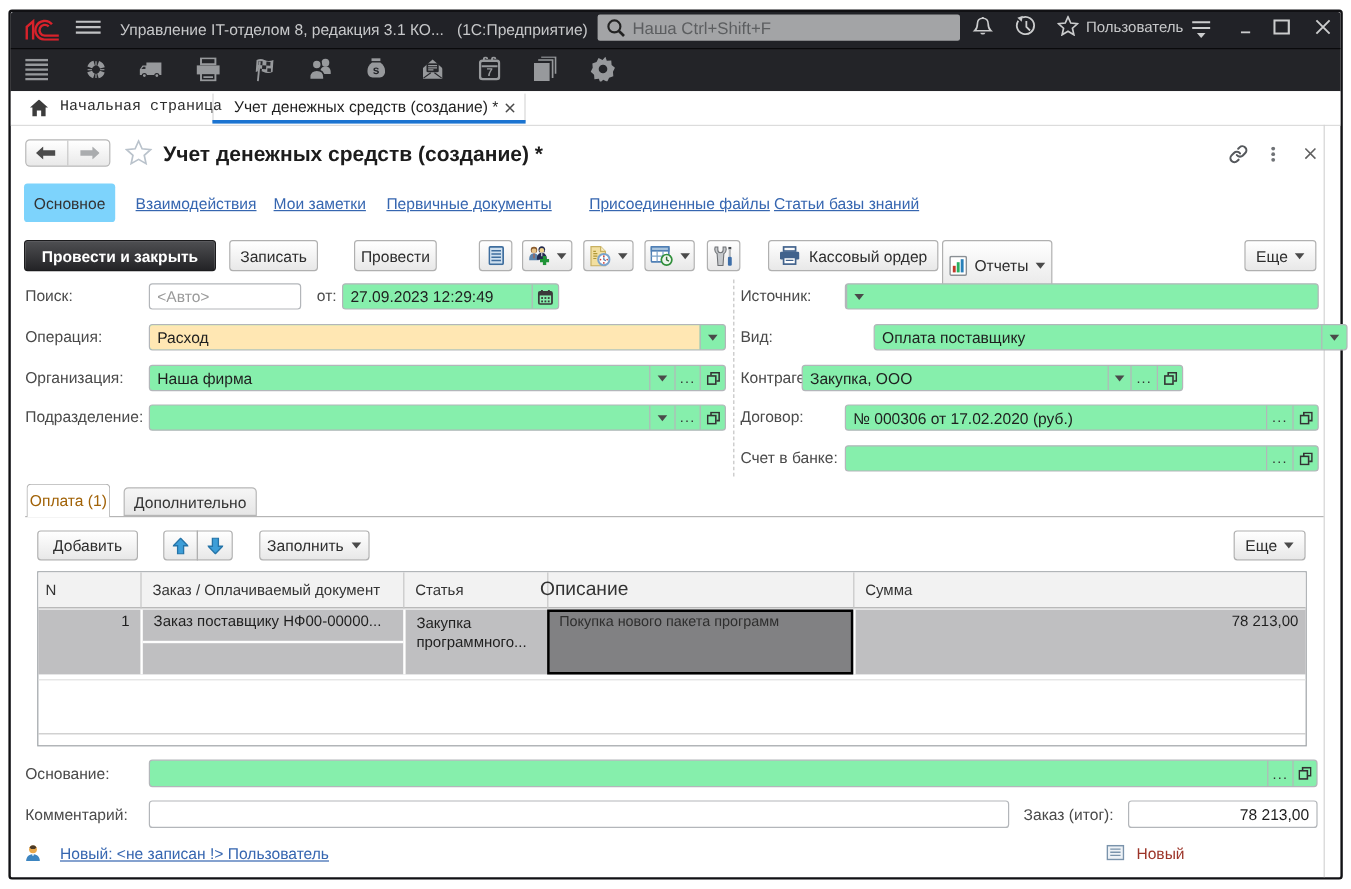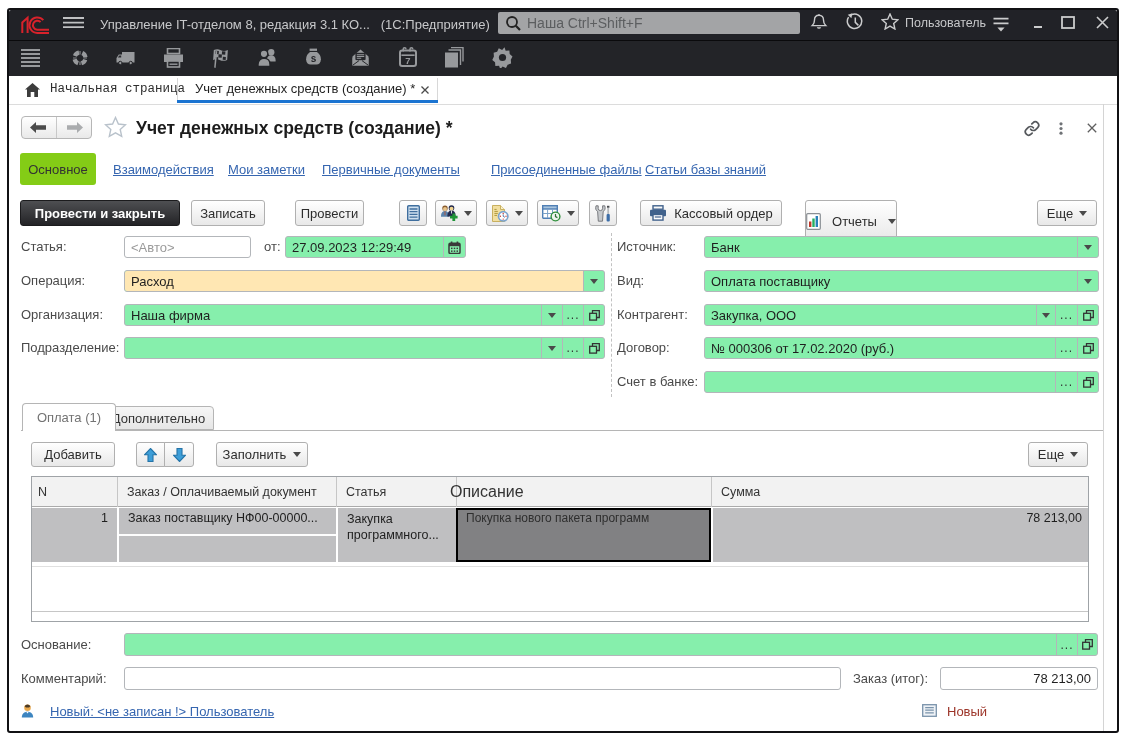--- a/index.html
+++ b/index.html
@@ -186,21 +186,21 @@
 </svg>
 <svg class="abs" style="left:1059px;top:122px;" width="4" height="13" viewBox="0 0 4 13">
   <circle cx="2" cy="1.8" r="1.6" fill="#6f7276"></circle>
     <circle cx="2" cy="6.5" r="1.6" fill="#6f7276"></circle>
     <circle cx="2" cy="11.2" r="1.6" fill="#6f7276"></circle>
 </svg>
 <svg class="abs" style="left:1087px;top:123px;" width="10" height="10" viewBox="0 0 10 10">
     <path d="M0.8 0.8 L9.2 9.2 M9.2 0.8 L0.8 9.2" stroke="#5f5f5f" stroke-width="1.3"></path>
   </svg>
 
-<div class="abs" style="left:20px;top:153px;width:76px;height:32px;background:#84cc16;border-radius:3px;font-size:13px;color:#333;display:flex;align-items:center;justify-content:center;">Основное</div>
+<div class="abs" style="left:20px;top:153px;width:76px;height:32px;background:#7dd3fc;border-radius:3px;font-size:13px;color:#333;display:flex;align-items:center;justify-content:center;">Основное</div>
 <div class="link" style="left:113px;top:162px;">Взаимодействия</div>
 <div class="link" style="left:228px;top:162px;">Мои заметки</div>
 <div class="link" style="left:322px;top:162px;">Первичные документы</div>
 <div class="link" style="left:491px;top:162px;">Присоединенные файлы</div>
 <div class="link" style="left:645px;top:162px;">Статьи базы знаний</div>
 
 <div class="abs" style="left:1103px;top:104px;width:1px;height:627px;background:#d4d4d4;"></div>
 
 <div class="btn" style="left:20px;top:200px;width:160px;height:26px;background:linear-gradient(#4e4f52,#232326);border:1px solid #1b1b1d;color:#fff;font-weight:bold;">Провести и закрыть</div>
 <div class="btn" style="left:191px;top:200px;width:74px;height:26px;">Записать</div>
@@ -263,33 +263,33 @@
 </div>
 <div class="btn" style="left:640px;top:200px;width:142px;height:26px;">
   <svg width="18" height="16" viewBox="0 0 18 16" style="margin-right:7px;">
     <rect x="4" y="0.8" width="10" height="3.4" fill="none" stroke="#41628c" stroke-width="1.4"></rect>
     <rect x="1" y="4.8" width="16" height="6.4" rx="1" fill="#41628c"></rect>
     <rect x="4" y="9.5" width="10" height="5.6" fill="#fff" stroke="#41628c" stroke-width="1.4"></rect>
     <path d="M5.8 12h6.4" stroke="#41628c" stroke-width="1.2"></path>
   </svg>
   Кассовый ордер
 </div>
-<div class="btn" style="left:805px;top:200px;width:92px;height:42px;justify-content:space-between;">
+<div class="btn" style="left:785px;top:200px;width:92px;height:42px;">
   <svg width="15" height="17" viewBox="0 0 15 17" style="margin-right:6px;">
     <rect x="0.7" y="0.7" width="13.6" height="15.6" rx="1" fill="#fff" stroke="#8a8f94" stroke-width="1.2"></rect>
     <rect x="3" y="8.5" width="2.4" height="5.5" fill="#c0392b"></rect>
     <rect x="6.3" y="5.5" width="2.4" height="8.5" fill="#27ae60"></rect>
     <rect x="9.6" y="3" width="2.4" height="11" fill="#2980b9"></rect>
   </svg>
   Отчеты
   <span class="caret" style="margin-left:6px;"></span>
 </div>
 <div class="btn" style="left:1037px;top:200px;width:60px;height:26px;">Еще <span class="caret" style="margin-left:6px;"></span></div>
 
-<div class="lbl" style="left:21px;top:236px;">Статья:</div>
+<div class="lbl" style="left:21px;top:236px;">Поиск:</div>
 <div class="inp" style="left:124px;top:236px;width:127px;height:22px;color:#9a9a9a;">&lt;Авто&gt;</div>
 <div class="lbl" style="left:264px;top:236px;">от:</div>
 <div class="wdg" style="left:285px;top:236px;width:181px;height:22px;">
   <div class="fld">27.09.2023 12:29:49</div>
   <div class="sec" style="width:22px;">
     <svg width="13" height="13" viewBox="0 0 13 13">
       <rect x="1" y="2.2" width="11" height="10.2" rx="1.2" fill="none" stroke="#3a3a3a" stroke-width="1.5"></rect>
       <rect x="1" y="2.2" width="11" height="3" fill="#3a3a3a"></rect>
       <path d="M3.6 0.6 v2 M9.4 0.6 v2" stroke="#3a3a3a" stroke-width="1.6"></path>
       <g fill="#3a3a3a">
@@ -340,34 +340,33 @@
         <path d="M3.5 3 V0.7 H10.3 V7.5 H8" fill="none" stroke="#333" stroke-width="1.3"></path>
         <rect x="0.7" y="3.3" width="6.8" height="6.8" fill="none" stroke="#333" stroke-width="1.3"></rect>
       </svg>
   </div>
 </div>
 
 <div class="abs" style="left:611px;top:233px;width:0px;height:164px;border-left:1px dashed #c2c2c2;"></div>
 
 <div class="lbl" style="left:617px;top:236px;">Источник:</div>
 <div class="wdg" style="left:704px;top:236px;width:395px;height:22px;">
-  <div class="fld">Банк</div>
   <div class="sec" style="width:21px;">
       <span class="caret"></span>
     </div>
 </div>
 <div class="lbl" style="left:617px;top:270px;">Вид:</div>
-<div class="wdg" style="left:704px;top:270px;width:395px;height:22px;">
+<div class="wdg" style="left:728px;top:270px;width:395px;height:22px;">
   <div class="fld">Оплата поставщику</div>
   <div class="sec" style="width:21px;">
       <span class="caret"></span>
     </div>
 </div>
 <div class="lbl" style="left:617px;top:304px;">Контрагент:</div>
-<div class="wdg" style="left:704px;top:304px;width:395px;height:22px;">
+<div class="wdg" style="left:668px;top:304px;width:318px;height:22px;">
   <div class="fld">Закупка, ООО</div>
   <div class="sec" style="width:19px;">
       <span class="caret"></span>
     </div>
   <div class="sec" style="width:22px;">
       <span class="dots">...</span>
     </div>
   <div class="sec" style="width:21px;">
     <svg width="11" height="11" viewBox="0 0 11 11">
         <path d="M3.5 3 V0.7 H10.3 V7.5 H8" fill="none" stroke="#333" stroke-width="1.3"></path>
@@ -397,21 +396,21 @@
   <div class="sec" style="width:21px;">
     <svg width="11" height="11" viewBox="0 0 11 11">
         <path d="M3.5 3 V0.7 H10.3 V7.5 H8" fill="none" stroke="#333" stroke-width="1.3"></path>
         <rect x="0.7" y="3.3" width="6.8" height="6.8" fill="none" stroke="#333" stroke-width="1.3"></rect>
       </svg>
   </div>
 </div>
 
 <div class="abs" style="left:103px;top:406px;width:111px;height:24px;background:linear-gradient(#f6f6f6,#e6e6e6);border:1px solid #b5b5b5;border-radius:4px 4px 0 0;font-size:13px;color:#333;display:flex;align-items:center;justify-content:center;">Дополнительно</div>
 <div class="abs" style="left:21px;top:430px;width:1082px;height:1px;background:#b5b5b5;"></div>
-<div class="abs" style="left:22px;top:403px;width:94px;height:28px;background:#fff;border:1px solid #b5b5b5;border-bottom:none;border-radius:4px 4px 0 0;font-size:13px;color:#737373;display:flex;align-items:center;justify-content:center;">Оплата (1)</div>
+<div class="abs" style="left:22px;top:403px;width:70px;height:28px;background:#fff;border:1px solid #b5b5b5;border-bottom:none;border-radius:4px 4px 0 0;font-size:13px;color:#a16207;display:flex;align-items:center;justify-content:center;">Оплата (1)</div>
 
 <div class="btn" style="left:31px;top:442px;width:84px;height:25px;">Добавить</div>
 <div class="btn" style="left:136px;top:442px;width:29px;height:25px;border-radius:3px 0 0 3px;">
   <svg width="13" height="14" viewBox="0 0 13 14">
       <path d="M6.5 0.5 L12.5 6.8 L9 6.8 L9 13.5 L4 13.5 L4 6.8 L0.5 6.8 Z" fill="#3d9ed8" stroke="#2574a8" stroke-width="1.1"></path>
     </svg>
 </div>
 <div class="btn" style="left:164px;top:442px;width:30px;height:25px;border-radius:0 3px 3px 0;">
   <svg width="13" height="14" viewBox="0 0 13 14">
       <path d="M6.5 13.5 L12.5 7.2 L9 7.2 L9 0.5 L4 0.5 L4 7.2 L0.5 7.2 Z" fill="#3d9ed8" stroke="#2574a8" stroke-width="1.1"></path>

